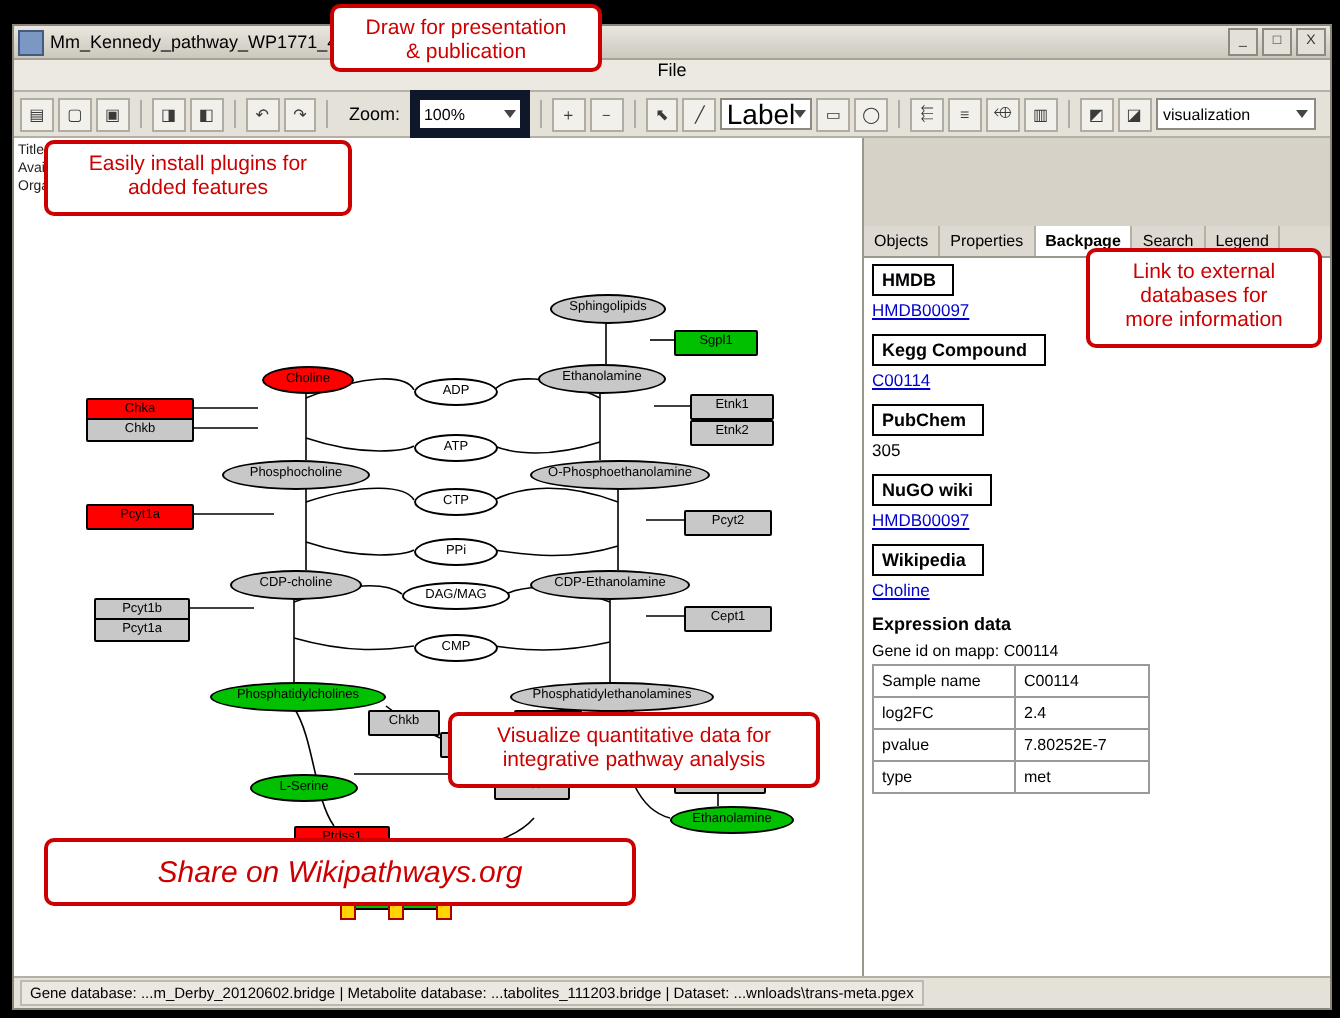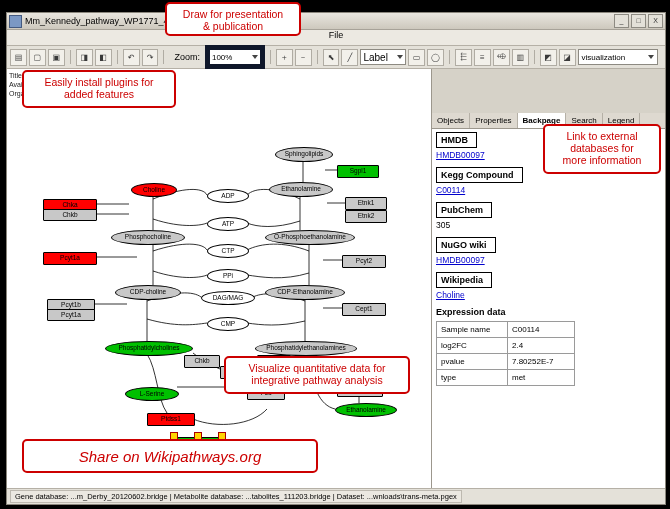--- a/index.html
+++ b/index.html
@@ -36,21 +36,21 @@
   }
   .tbtn{width:15px;height:15px;border:1px solid #b0aca3;background:#f2f0ea;
     display:flex;align-items:center;justify-content:center;font-size:8px;color:#3a3a3a;}
   .tsep{width:1px;height:14px;background:#b0aca3;margin:0 3px;}
   .zoomlabel{font-size:9px;margin:0 3px 0 5px;}
   .zoomsel{width:48px;height:14px;border:5px solid #0f172a;background:#fff;
     font-size:8px;display:flex;align-items:center;padding-left:2px;position:relative;}
   .zoomsel:after{content:"";position:absolute;right:2px;top:5px;border-left:3px solid transparent;
     border-right:3px solid transparent;border-top:4px solid #444;}
   .labelsel{width:42px;height:14px;border:1px solid #8d8a82;background:#fff;
-    font-size:10px;display:flex;align-items:center;padding-left:2px;position:relative;}
+    font-size:14px;display:flex;align-items:center;padding-left:2px;position:relative;}
   .labelsel:after{content:"";position:absolute;right:2px;top:5px;border-left:3px solid transparent;
     border-right:3px solid transparent;border-top:4px solid #444;}
   .vissel{margin-left:auto;width:76px;height:14px;border:1px solid #8d8a82;background:#fff;
     font-size:8px;display:flex;align-items:center;padding-left:3px;position:relative;margin-right:4px;}
   .vissel:after{content:"";position:absolute;right:3px;top:5px;border-left:3px solid transparent;
     border-right:3px solid transparent;border-top:4px solid #444;}
   
   .body{flex:1;display:flex;min-height:0;}
   .left{width:424px;background:#fff;border-right:1px solid #9c978d;position:relative;overflow:hidden;}
   .right{flex:1;background:#ece9e2;display:flex;flex-direction:column;min-width:0;margin-top:44px;}
@@ -84,21 +84,21 @@
   table.dt td.k{width:62px;}
   table.dt td.v{width:58px;text-align:left;}
   
   .statusbar{height:15px;background:#e4e1d9;border-top:1px solid #b5b0a6;
     display:flex;align-items:center;font-size:7.5px;padding:0 3px;}
   .statusbar .cell{border:1px solid #bdb9b0;padding:1px 4px;margin-right:3px;background:#ebe8e1;}
   
   .callout{position:absolute;background:#fff;border:2px solid #cc0000;border-radius:5px;
     color:#cc0000;font-weight:normal;text-align:center;font-size:10.5px;line-height:12px;
     padding:4px 6px;box-sizing:border-box;}
-  .callout.big{font-size:15px;line-height:17px;font-style:italic;margin-top:20px;}
+  .callout.big{font-size:15px;line-height:17px;font-style:italic;}
   .callout.visq{font-size:10.5px;}
 </style>
 </head>
 <body>
 
 <div class="app">
 
   <div class="titlebar">
     <div class="tb-icon"></div>
     <div class="tb-title">Mm_Kennedy_pathway_WP1771_45176.gpml - PathVisio</div>
@@ -290,20 +290,21 @@
           <div class="secbox">NuGO wiki</div>
           <div><a class="lnk" href="#">HMDB00097</a></div>
         </div>
 
         <div class="grp">
           <div class="secbox">Wikipedia</div>
           <div><a class="lnk" href="#">Choline</a></div>
         </div>
 
         <div class="exptitle">Expression data</div>
+        <div class="geneid">Gene id on mapp: C00114</div>
         <table class="dt">
           <tbody>
               <tr>
             <td class="k">Sample name</td>
             <td class="v">C00114</td>
           </tr>
           <tr>
             <td class="k">log2FC</td>
             <td class="v">2.4</td>
           </tr>

